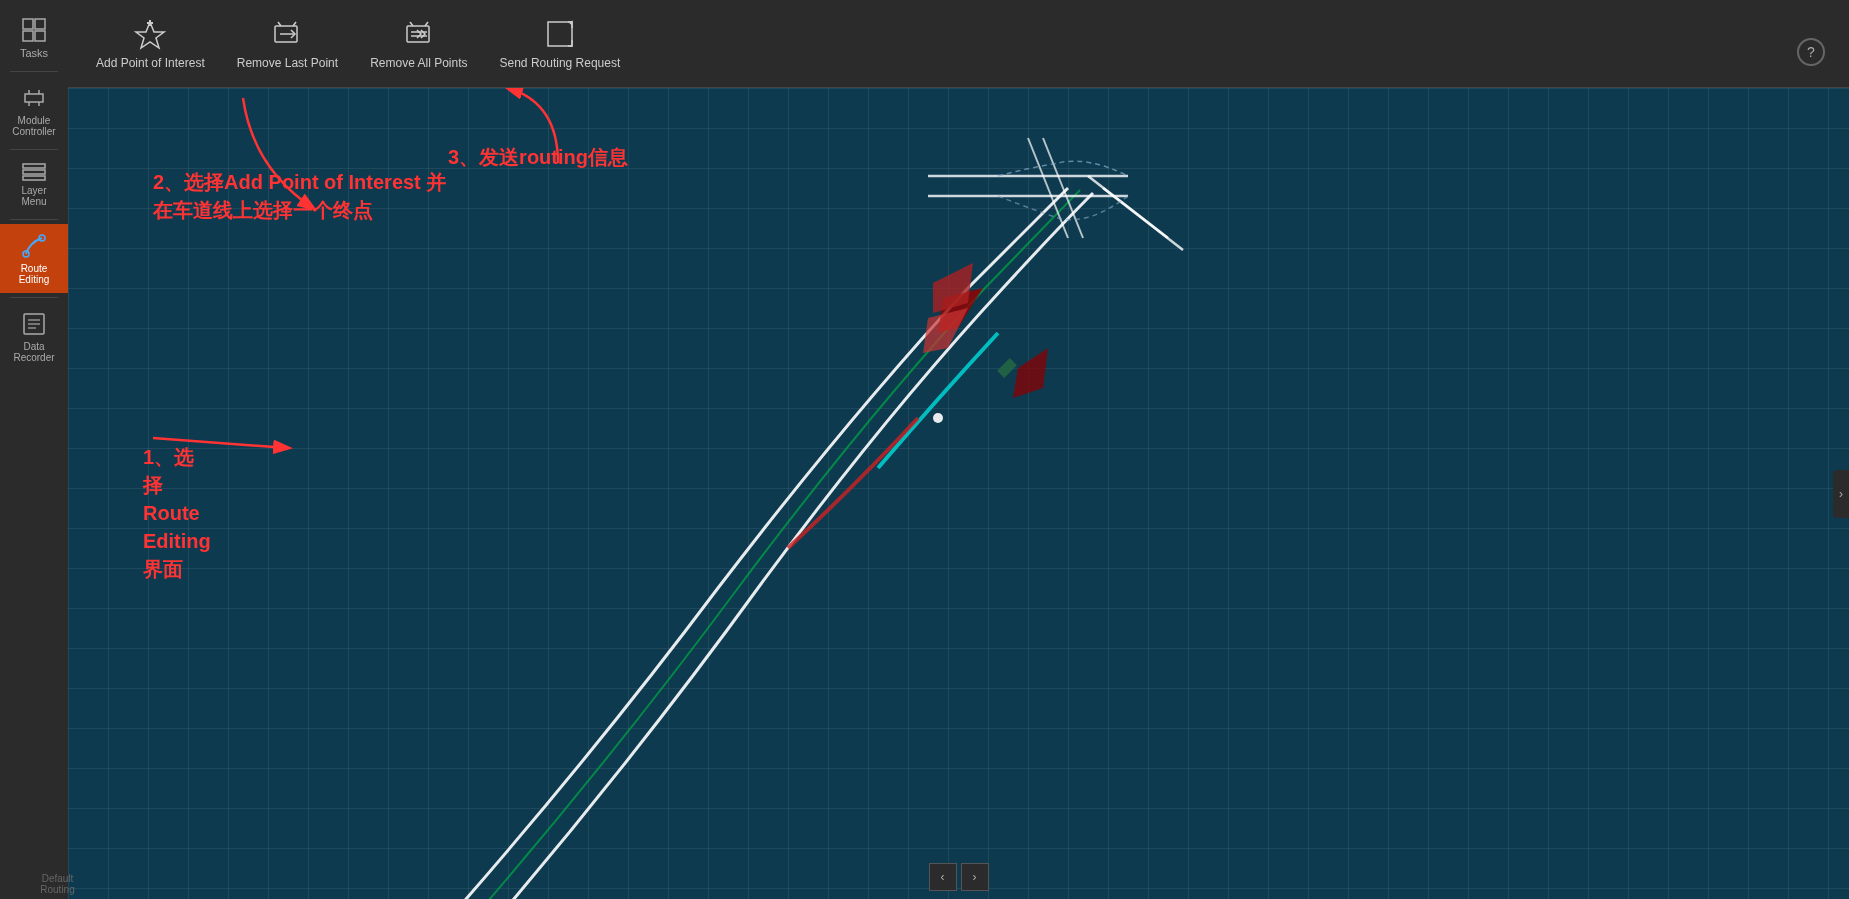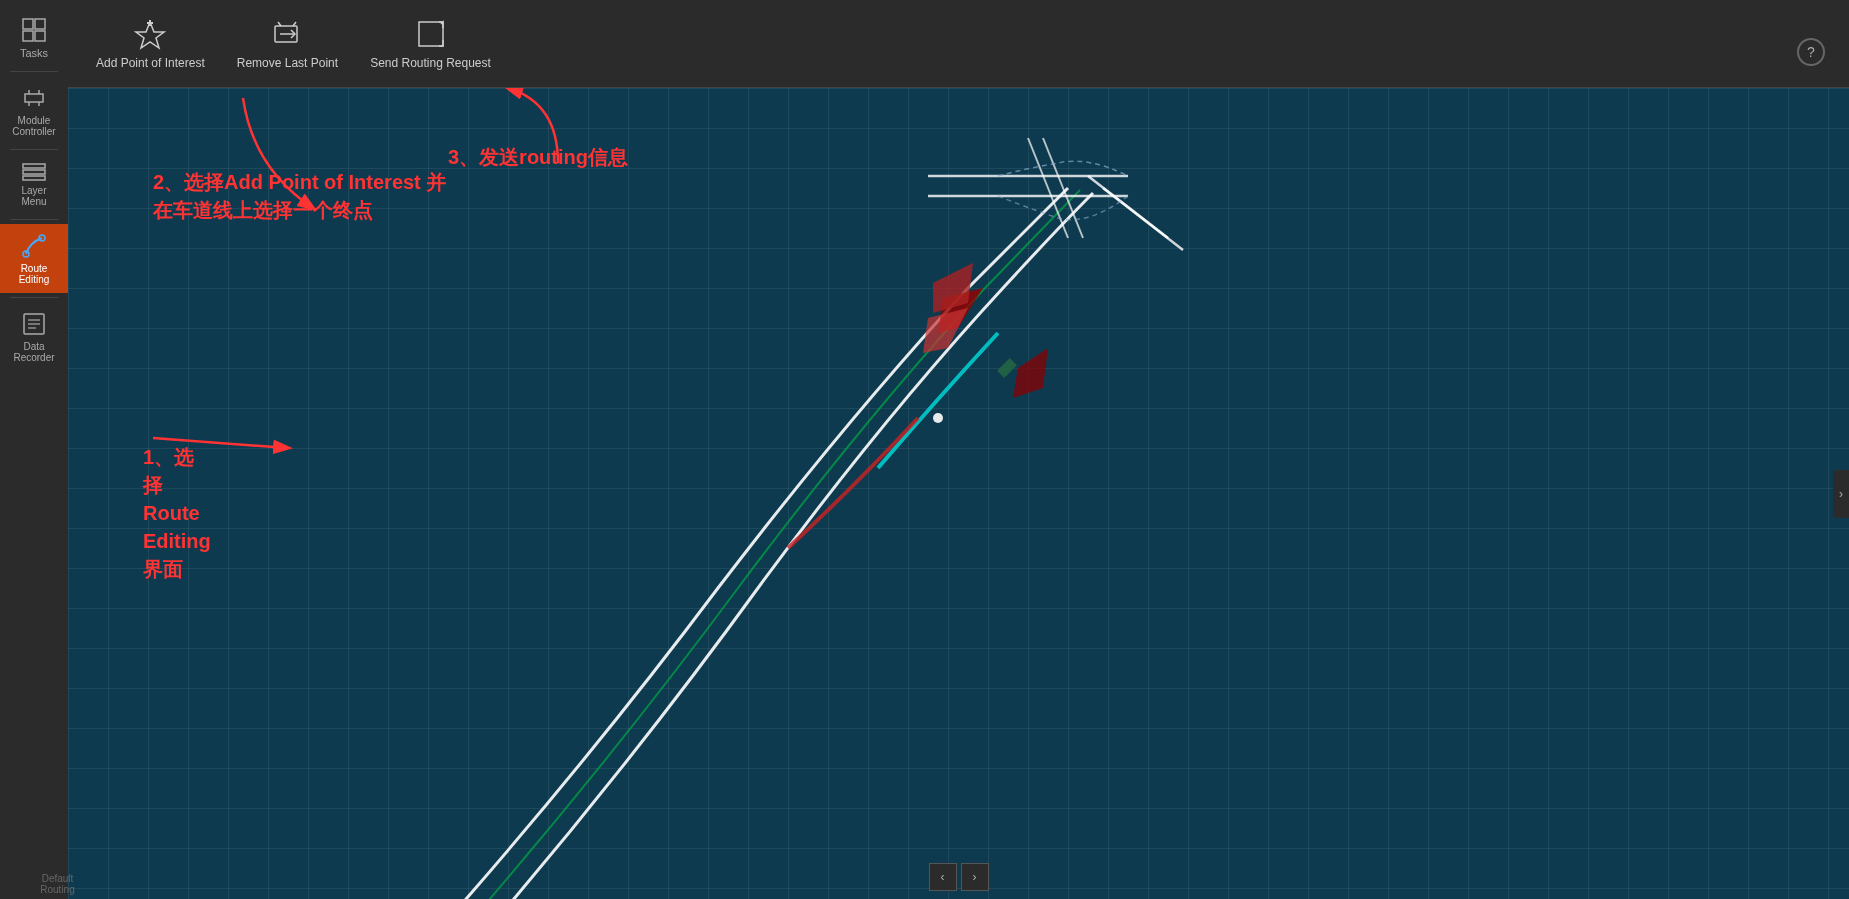--- a/index.html
+++ b/index.html
@@ -299,20 +299,32 @@
       <svg width="32" height="32" viewBox="0 0 32 32" fill="none">
         <rect x="4" y="8" width="22" height="16" stroke="#ccc" stroke-width="1.5" fill="none" rx="1"></rect>
         <line x1="10" y1="8" x2="7" y2="4" stroke="#ccc" stroke-width="1.5"></line>
         <line x1="22" y1="8" x2="25" y2="4" stroke="#ccc" stroke-width="1.5"></line>
         <line x1="9" y1="16" x2="23" y2="16" stroke="#ccc" stroke-width="1.5"></line>
         <polyline points="20,12 24,16 20,20" stroke="#ccc" stroke-width="1.5" fill="none"></polyline>
       </svg>
       <span>Remove Last Point</span>
     </button>
 
+    <button class="toolbar-btn">
+      <svg width="32" height="32" viewBox="0 0 32 32" fill="none">
+        <rect x="4" y="8" width="22" height="16" stroke="#ccc" stroke-width="1.5" fill="none" rx="1"></rect>
+        <line x1="10" y1="8" x2="7" y2="4" stroke="#ccc" stroke-width="1.5"></line>
+        <line x1="22" y1="8" x2="25" y2="4" stroke="#ccc" stroke-width="1.5"></line>
+        <line x1="8" y1="14" x2="24" y2="14" stroke="#ccc" stroke-width="1.5"></line>
+        <line x1="8" y1="18" x2="24" y2="18" stroke="#ccc" stroke-width="1.5"></line>
+        <polyline points="18,12 22,16 18,20" stroke="#ccc" stroke-width="1.5" fill="none"></polyline>
+        <polyline points="14,12 18,16 14,20" stroke="#ccc" stroke-width="1.5" fill="none"></polyline>
+      </svg>
+      <span>Remove All Points</span>
+    </button>
 
     <button class="toolbar-btn">
       <svg width="32" height="32" viewBox="0 0 32 32" fill="none">
         <rect x="4" y="4" width="24" height="24" stroke="#ccc" stroke-width="1.5" fill="none"></rect>
         <polyline points="26,6 28,4 28,10" stroke="#ccc" stroke-width="1.5" fill="none"></polyline>
         <polyline points="26,28 28,28 28,22" stroke="#ccc" stroke-width="1.5" fill="none"></polyline>
         <line x1="24" y1="4" x2="28" y2="4" stroke="#ccc" stroke-width="1.5"></line>
         <line x1="24" y1="28" x2="28" y2="28" stroke="#ccc" stroke-width="1.5"></line>
       </svg>
       <span>Send Routing Request</span>

